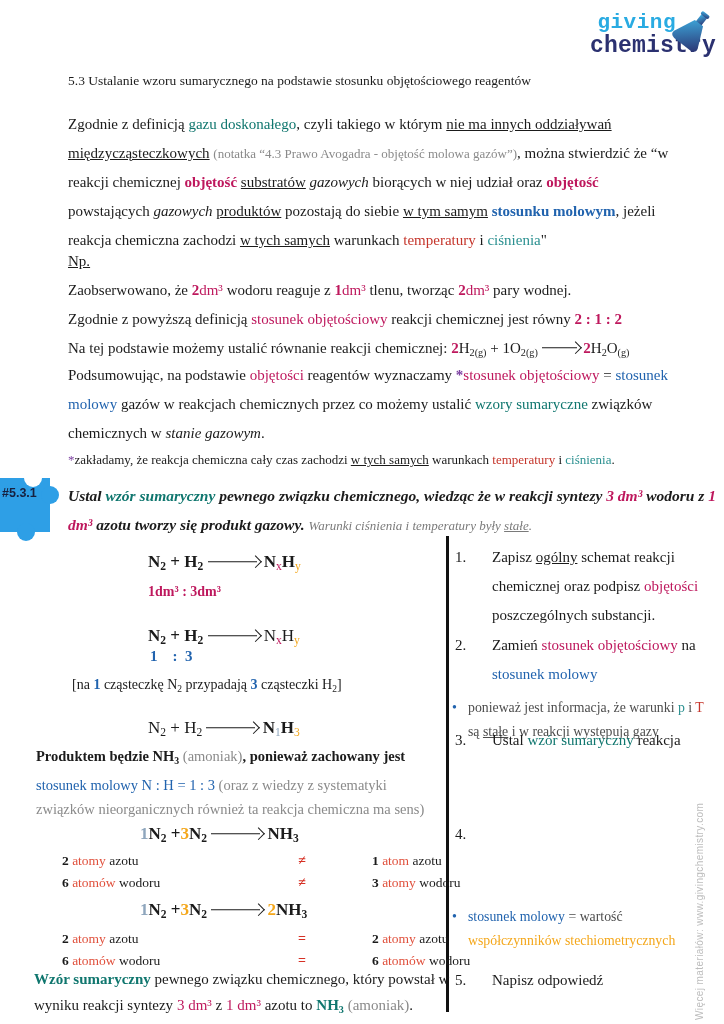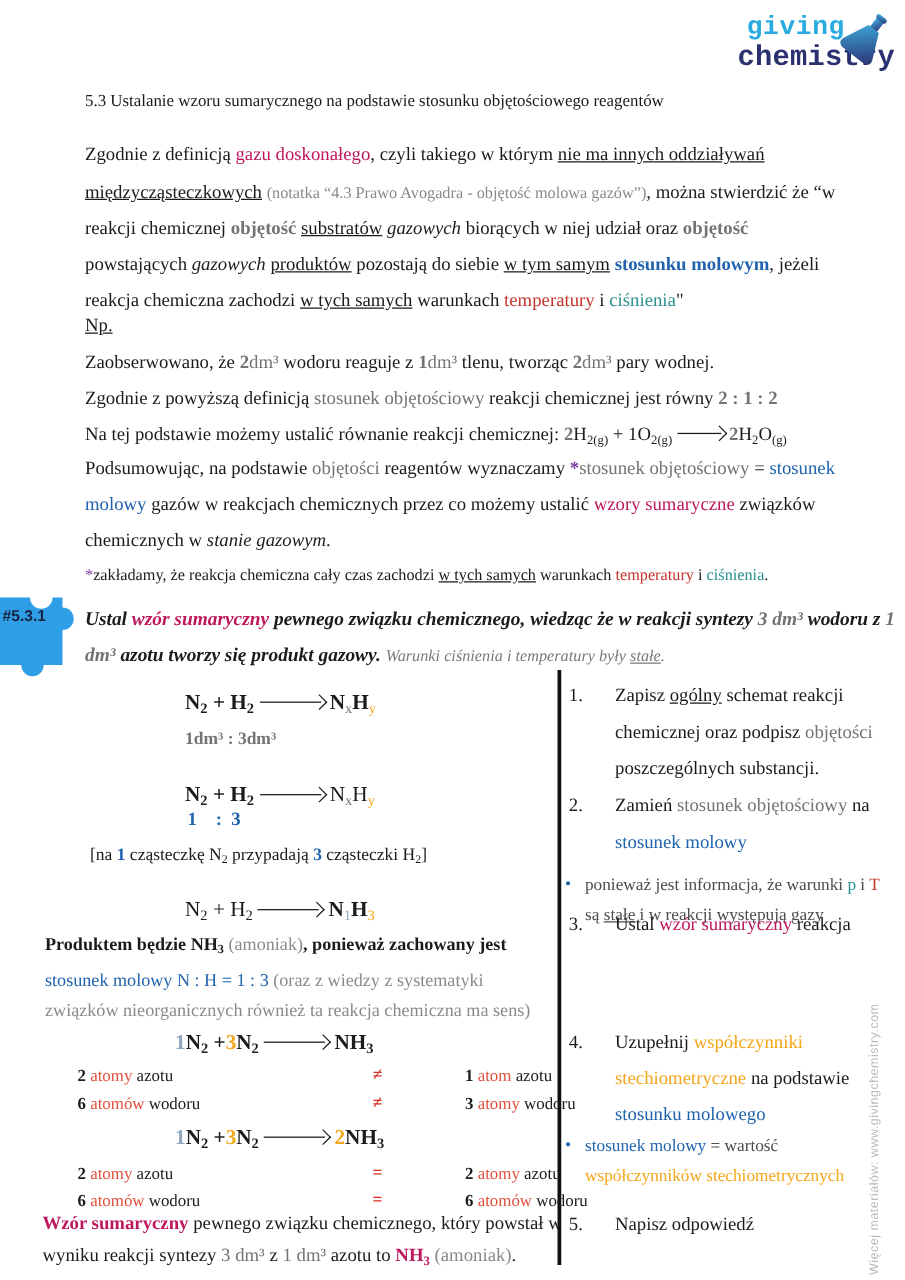--- a/index.html
+++ b/index.html
@@ -1,21 +1,21 @@
 <!DOCTYPE html>
 <html lang="pl"><head>
 <meta charset="utf-8">
 <style>
   html,body{margin:0;padding:0;background:#ffffff;}
   .page{position:relative;width:724px;height:1024px;background:#ffffff;overflow:hidden;
         font-family:"Liberation Serif", serif;color:#1b1b1b;font-size:15px;}
 
   
-  .green{color:#be185d}
-  .orange{color:#737373}
+  .green{color:#0f766e}
+  .orange{color:#be185d}
   .amber{color:#f4a71b}
   .blue{color:#2163ae}
   .red{color:#c5352b}
   .red2{color:#e0503c}
   .teal{color:#2a9090}
   .purple{color:#7b3fa0}
   .gray{color:#8a8a8a}
   .gray2{color:#4d4d4d}
   .bluegray{color:#8fa6bd}
   .bold{font-weight:bold}
@@ -189,21 +189,20 @@
   <div class="bullet b2">
     <span class="bullet-marker">•</span>
     <span class="bullet-text"><span class="gray2">ponieważ jest informacja, że warunki </span><span class="teal">p</span><span class="gray2"> i </span><span class="red">T</span><span class="gray2"> są </span><span class="gray2 underline">stałe</span><span class="gray2"> i w reakcji występują gazy</span></span>
   </div>
   <div class="step s3">
     <span class="step-num">3.</span>
     <span class="step-text"><span>Ustal </span><span class="green">wzór sumaryczny</span><span> reakcja</span></span>
   </div>
   <div class="step s4">
     <span class="step-num">4.</span>
-    <span class="step-text"><span>Uzupełnij </span><span class="amber">współczynniki stechiometryczne</span><span> na podstawie </span><span class="blue">stosunku molowego</span></span>
   </div>
   <div class="bullet b4">
     <span class="bullet-marker">•</span>
     <span class="bullet-text"><span class="blue">stosunek molowy</span><span class="gray2"> = wartość </span><span class="amber">współczynników stechiometrycznych</span></span>
   </div>
   <div class="step s5">
     <span class="step-num">5.</span>
     <span class="step-text"><span>Napisz odpowiedź</span></span>
   </div>
 

